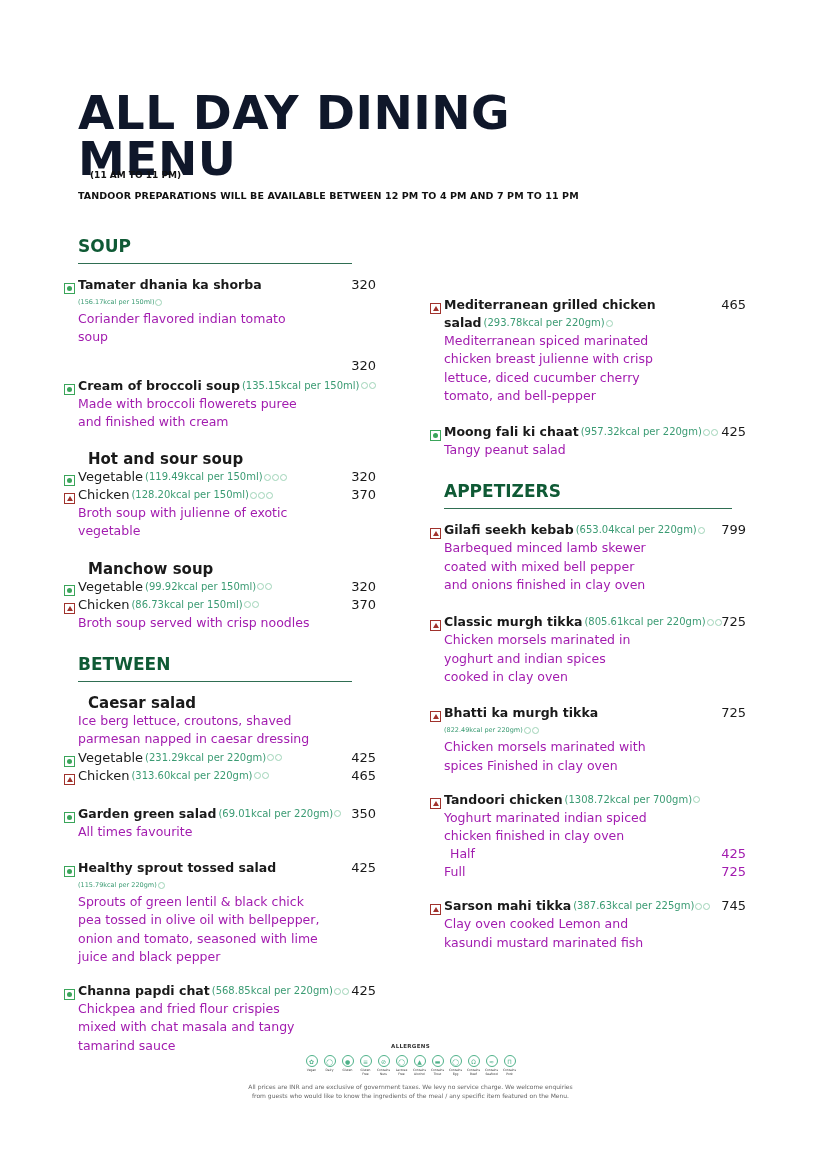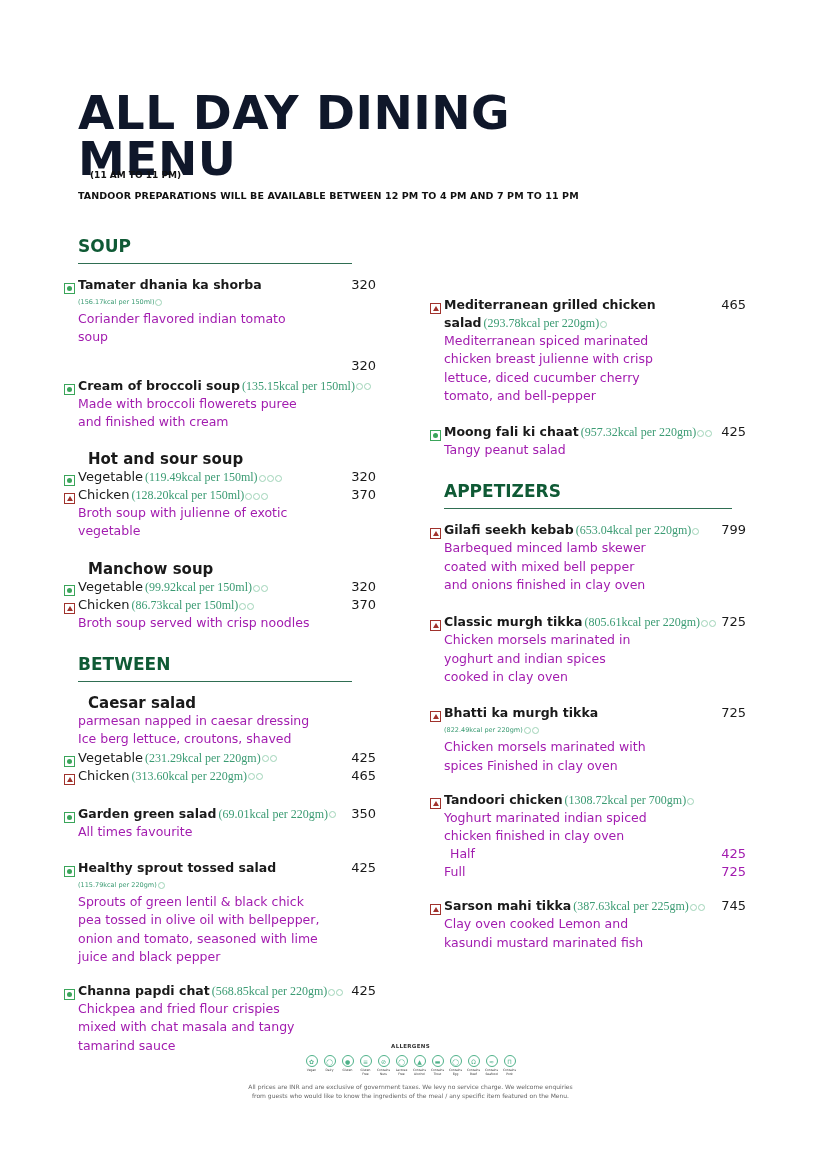--- a/index.html
+++ b/index.html
@@ -20,21 +20,21 @@
     .item { position: relative; margin-bottom: 16px; }
     .row { display: flex; align-items: flex-end; position: relative; min-height: 18px; }
     .marker { width: 11px; height: 11px; border: 1.2px solid; margin-top: 4px; margin-right: 3px; flex: 0 0 auto; display: flex; align-items: center; justify-content: center; }
     .marker.veg { border-color: #3aa55a; }
     .marker.veg::after { content: ""; width: 5px; height: 5px; border-radius: 50%; background: #3aa55a; }
     .marker.nonveg { border-color: #a0322c; }
     .marker.nonveg::after { content: ""; width: 0; height: 0; border-left: 3px solid transparent; border-right: 3px solid transparent; border-bottom: 5px solid #a0322c; }
 
     .name { font-weight: bold; font-size: 12.5px; line-height: 18px; }
     .variant-name { font-size: 13px; line-height: 18px; }
-    .kcal { font-size: 12px; color: #3b9b73; margin-left: 2px; line-height: 18px; white-space: nowrap; font-family: Liberation Serif, serif; }
+    .kcal { font-size: 10px; color: #3b9b73; margin-left: 2px; line-height: 18px; white-space: nowrap; }
     .kcal-line { font-size: 6.5px; color: #3b9b73; margin-left: 14px; line-height: 16px; }
     .al { display: inline-block; width: 7px; height: 7px; border: 1px solid #9fd4b8; border-radius: 50%; margin-left: 1px; vertical-align: middle; }
     .price { position: absolute; right: 0; top: 0; font-size: 13px; line-height: 18px; }
     .desc { font-size: 12.5px; line-height: 18.3px; margin-left: 14px; color: #a21caf; }
     .sub-title { font-weight: bold; font-size: 15px; line-height: 18px; margin-left: 24px; }
     .plain-row { position: relative; margin-left: 14px; font-size: 12.5px; line-height: 18px; }
     .plain-row .price { right: 0; }
     .price-above { text-align: right; font-size: 13px; line-height: 18px; margin-bottom: 2px; }
 
     .footer { position: absolute; left: 0; width: 821px; top: 1043px; text-align: center; }
@@ -114,22 +114,22 @@
       <span class="price">370</span>
     </div>
     <div class="desc">Broth soup served with crisp noodles</div>
   </div>
 
   <div class="section-title">BETWEEN</div>
   <div class="section-rule"></div>
 
   <div class="item" style="margin-bottom:20px;">
     <div class="sub-title">Caesar salad</div>
+    <div class="desc">Ice berg lettuce, croutons, shaved</div>
     <div class="desc">parmesan napped in caesar dressing</div>
-    <div class="desc">Ice berg lettuce, croutons, shaved</div>
     <div class="row">
       <span class="marker veg"></span>
       <span class="variant-name">Vegetable</span>
       <span class="kcal"><span>(231.29kcal per 220gm)</span><span class="al"></span><span class="al"></span></span>
       <span class="price">425</span>
     </div>
     <div class="row">
       <span class="marker nonveg"></span>
       <span class="variant-name">Chicken</span>
       <span class="kcal"><span>(313.60kcal per 220gm)</span><span class="al"></span><span class="al"></span></span>

